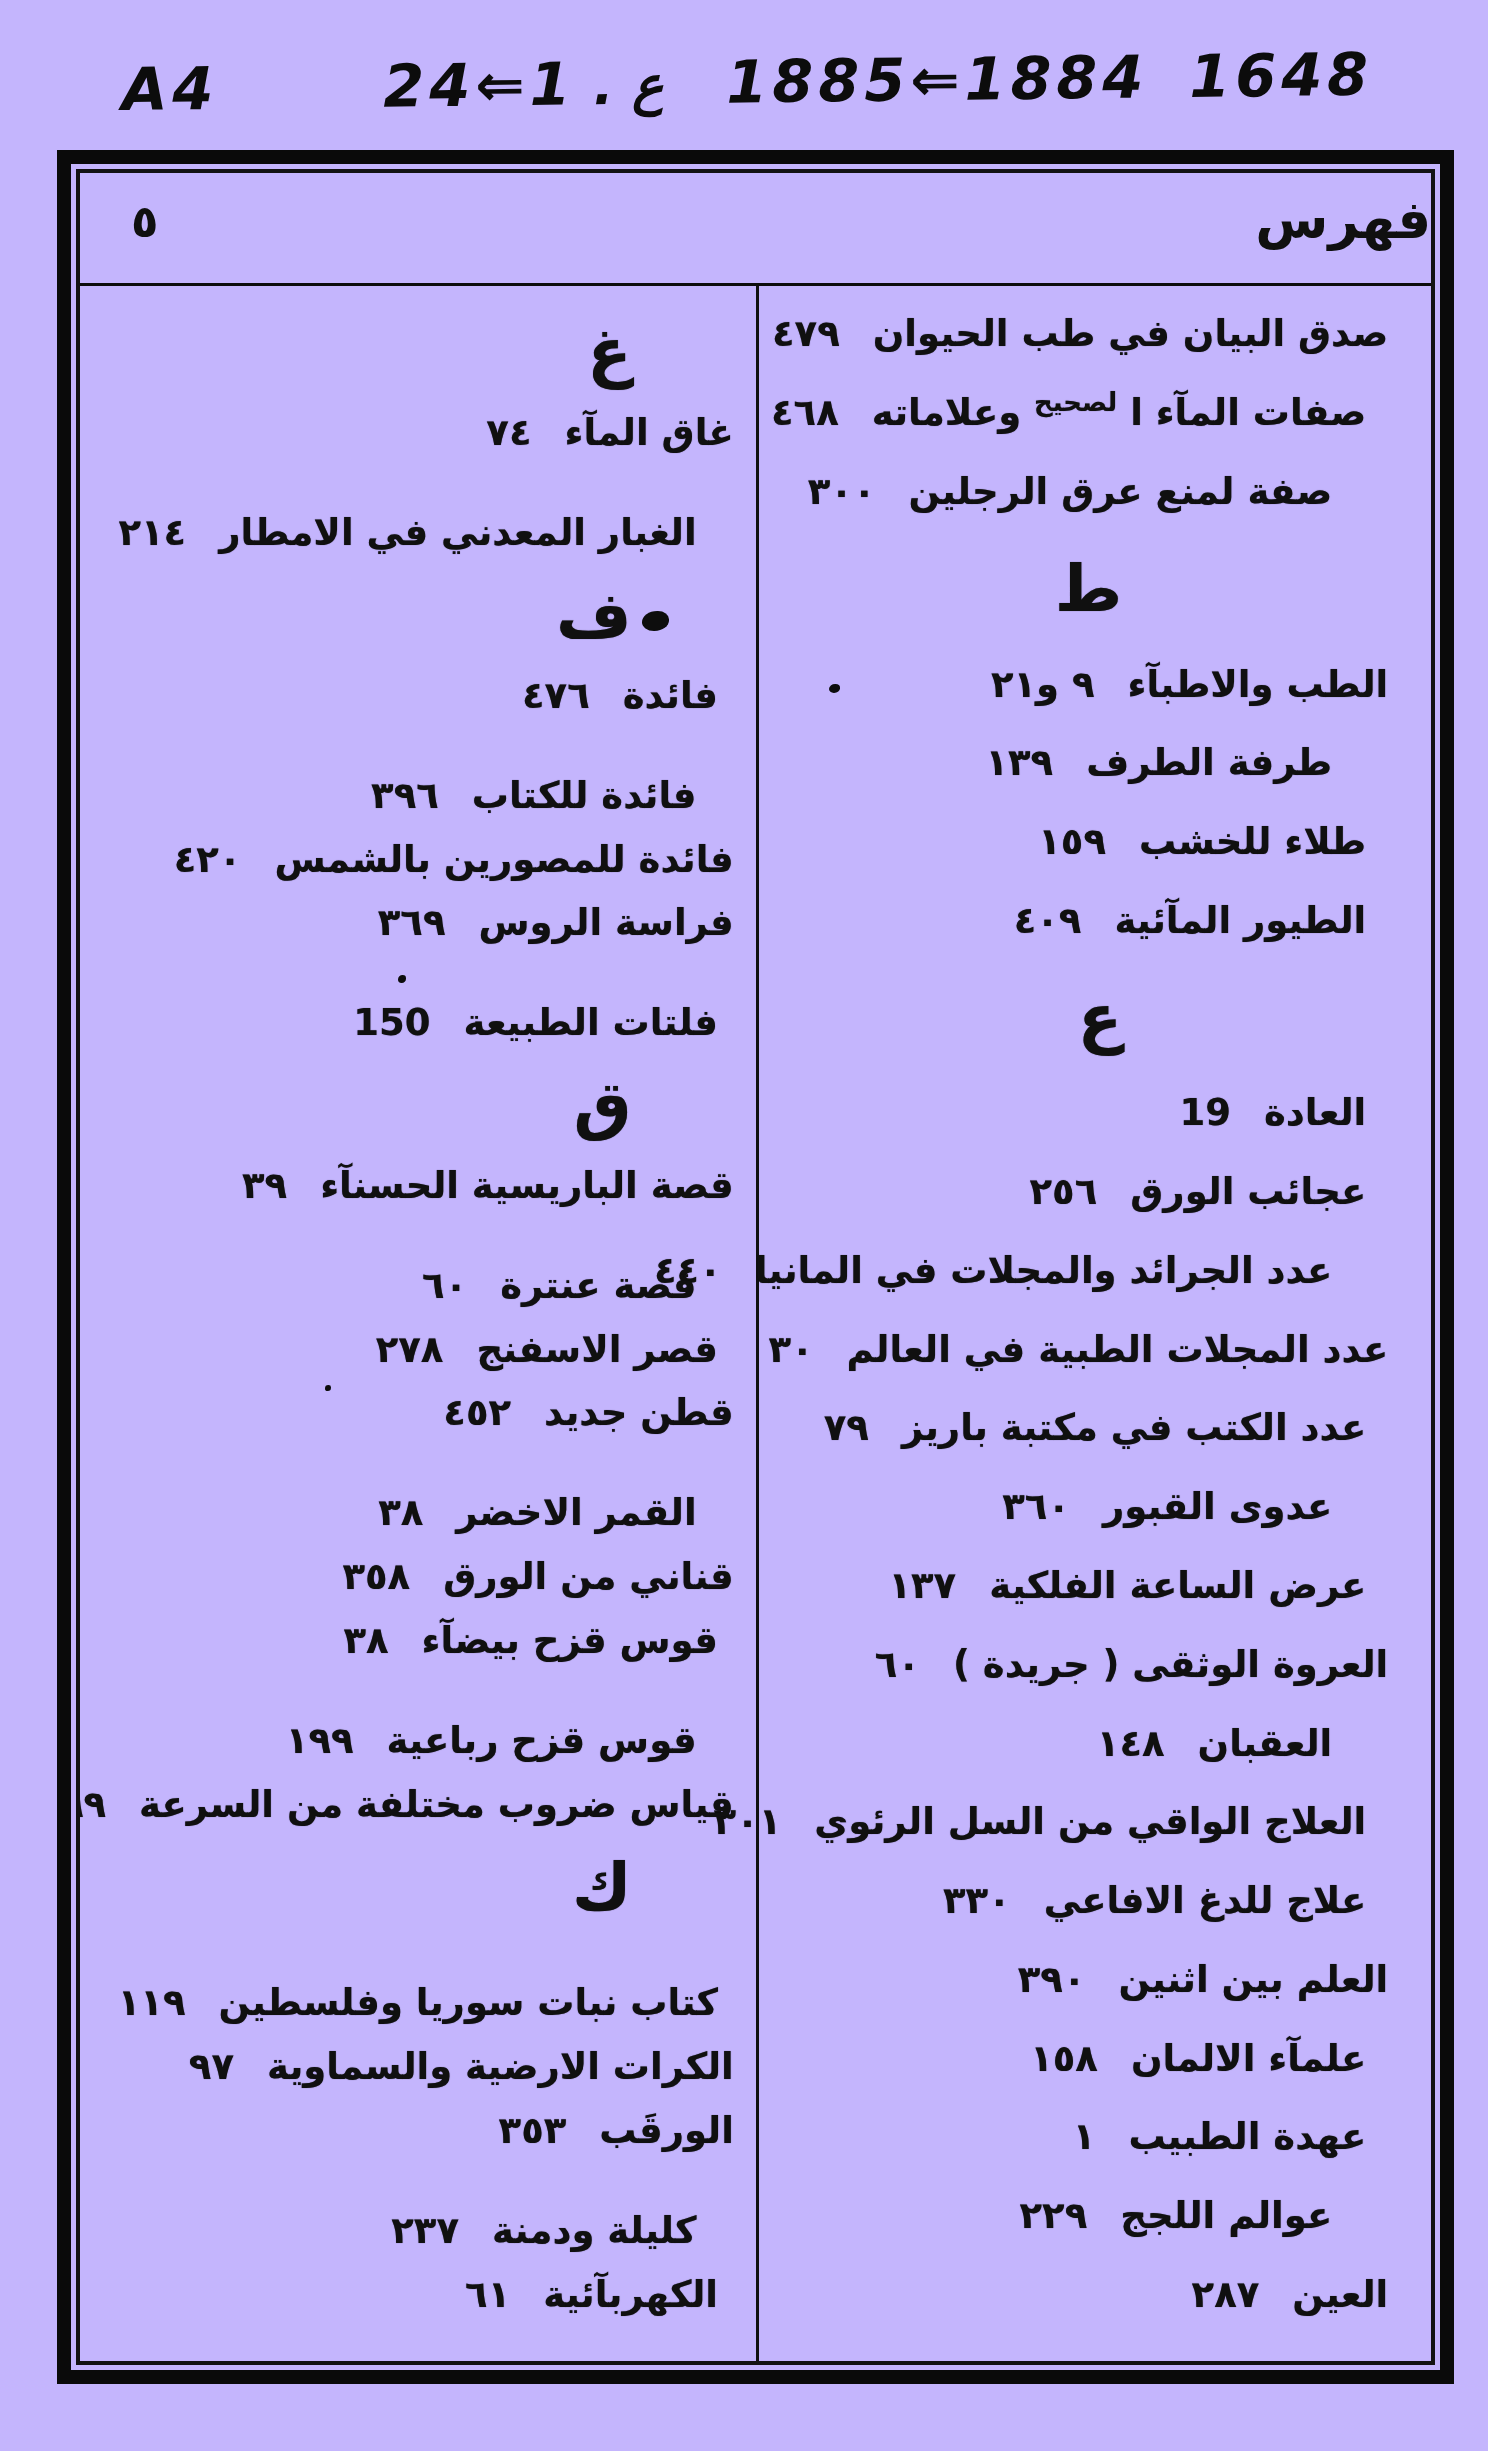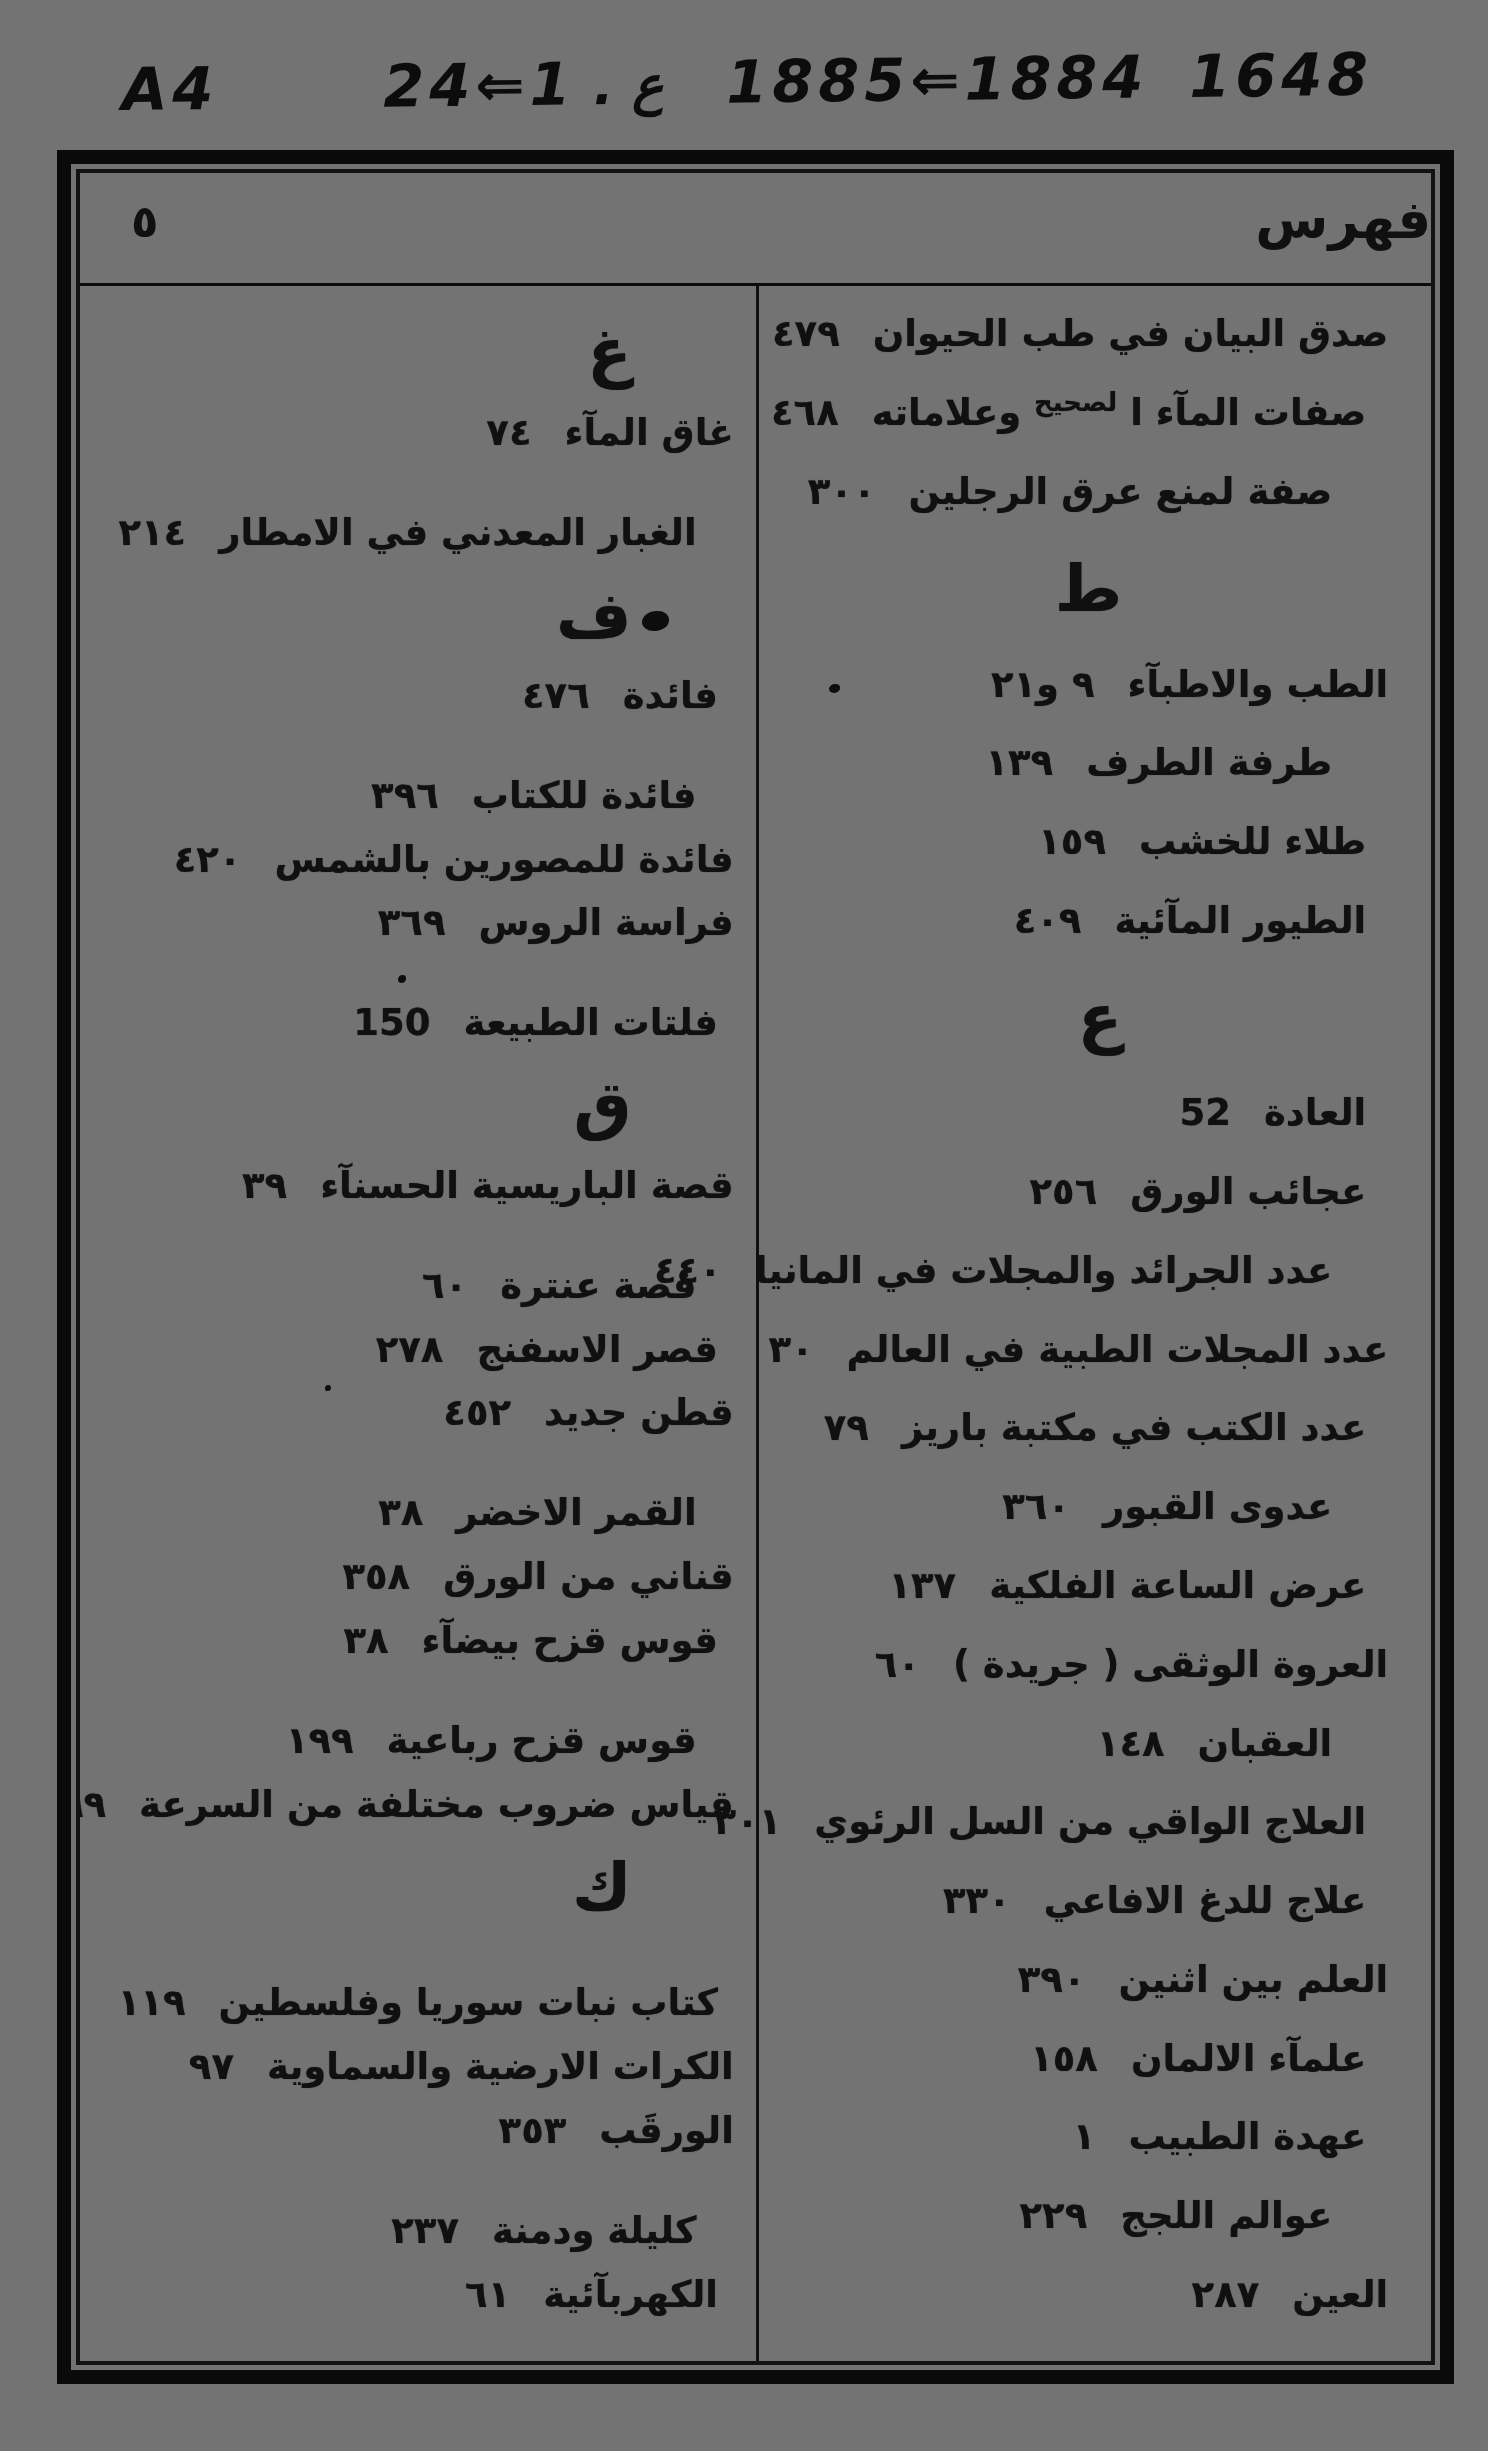--- a/index.html
+++ b/index.html
@@ -1,18 +1,18 @@
 <!DOCTYPE html>
 <html dir="rtl" lang="ar"><head>
 <meta charset="utf-8">
 <style>
   html,body { margin:0; padding:0; background:#ffffff; }
   .page {
     position:relative; width:1488px; height:2452px;
-    background:#737373; overflow:hidden;
+    background:#c4b5fd; overflow:hidden;
     font-family:"DejaVu Sans", sans-serif; color:#101010;
   }
   
   .handwriting {
     position:absolute; top:47px; left:116px; right:45px; height:99px;
     display:flex; align-items:baseline; direction:ltr;
     font-family:"DejaVu Sans", sans-serif; font-style:italic; font-weight:700;
     font-size:59px; letter-spacing:4.9px; white-space:nowrap;
     transform:rotate(-0.7deg); color:#0c0c0c;
   }
@@ -94,21 +94,21 @@
         <div class="col col-right" id="col-right">
             <div class="entry"><span class="ttl">صدق البيان في طب الحيوان</span><span class="num">٤٧٩</span></div>
             <div class="entry"><span class="ttl-pre">صفات المآء ا</span> <span class="sup">لصحيح</span> <span class="ttl-post">وعلاماته</span><span class="num">٤٦٨</span></div>
             <div class="entry"><span class="ttl">صفة لمنع عرق الرجلين</span><span class="num">٣٠٠</span></div>
             <div class="section-letter">ط</div>
             <div class="entry"><span class="ttl">الطب والاطبآء</span><span class="num">٩ و٢١</span></div>
             <div class="entry"><span class="ttl">طرفة الطرف</span><span class="num">١٣٩</span></div>
             <div class="entry"><span class="ttl">طلاء للخشب</span><span class="num">١٥٩</span></div>
             <div class="entry"><span class="ttl">الطيور المآئية</span><span class="num">٤٠٩</span></div>
             <div class="section-letter">ع</div>
-            <div class="entry"><span class="ttl">العادة</span><span class="num">52</span></div>
+            <div class="entry"><span class="ttl">العادة</span><span class="num">19</span></div>
             <div class="entry"><span class="ttl">عجائب الورق</span><span class="num">٢٥٦</span></div>
             <div class="entry"><span class="ttl">عدد الجرائد والمجلات في المانيا</span><span class="num">٤٤٠</span></div>
             <div class="entry"><span class="ttl">عدد المجلات الطبية في العالم</span><span class="num">٣٠</span></div>
             <div class="entry"><span class="ttl">عدد الكتب في مكتبة باريز</span><span class="num">٧٩</span></div>
             <div class="entry"><span class="ttl">عدوى القبور</span><span class="num">٣٦٠</span></div>
             <div class="entry"><span class="ttl">عرض الساعة الفلكية</span><span class="num">١٣٧</span></div>
             <div class="entry"><span class="ttl">العروة الوثقى ( جريدة )</span><span class="num">٦٠</span></div>
             <div class="entry"><span class="ttl">العقبان</span><span class="num">١٤٨</span></div>
             <div class="entry"><span class="ttl">العلاج الواقي من السل الرئوي</span><span class="num">٣٠١</span></div>
             <div class="entry"><span class="ttl">علاج للدغ الافاعي</span><span class="num">٣٣٠</span></div>

